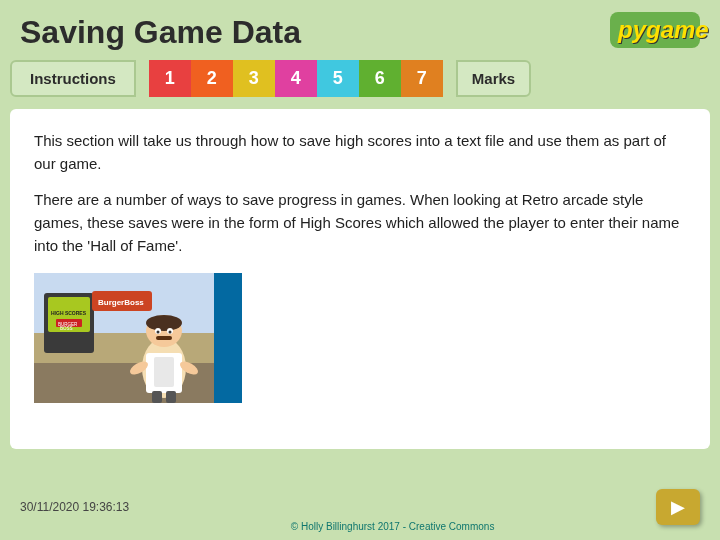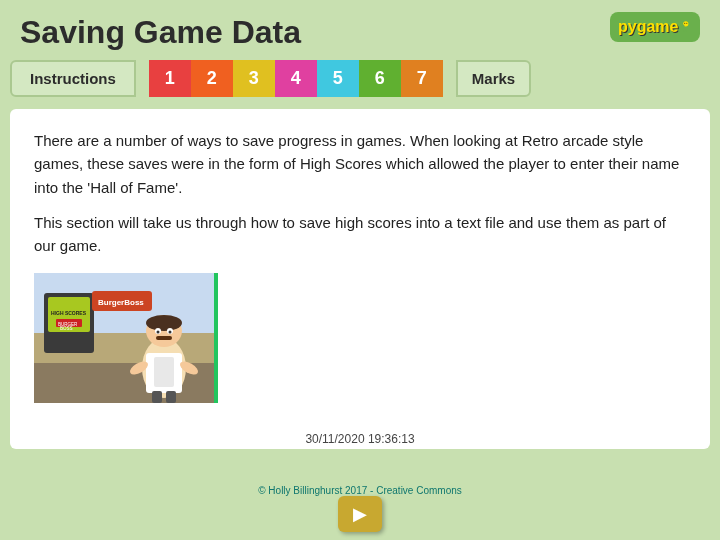--- a/index.html
+++ b/index.html
@@ -44,23 +44,24 @@
     .pygame-logo-inner {
       background: #6ab04c;
       border-radius: 8px;
       padding: 4px 8px;
       display: flex;
       align-items: center;
       gap: 2px;
     }
 
     .pygame-text {
-      font-size: 16px;
+      font-size: 24px;
       font-weight: 900;
       color: #ffe000;
+      font-style: italic;
       text-shadow: 1px 1px 0 #333;
     }
 
     
     .nav-bar {
       display: flex;
       align-items: stretch;
       margin: 0 10px;
       border-radius: 6px;
       overflow: visible;
@@ -143,21 +144,20 @@
     
     .footer {
       position: absolute;
       bottom: 8px;
       left: 0;
       right: 0;
       display: flex;
       align-items: center;
       justify-content: space-between;
       padding: 0 20px;
-      flex-direction: column;
     }
 
     .footer-date {
       font-size: 12px;
       color: #444;
     }
 
     .footer-copyright {
       font-size: 10px;
       color: #0f766e;
@@ -178,23 +178,23 @@
     }
 
     .next-button::after {
       content: '▶';
       color: white;
       font-size: 18px;
     }
 
     
     .character-scene {
-      width: 184px;
+      width: 208px;
       height: 130px;
-      background: #22c55e;
+      background: #0369a1;
       position: relative;
       overflow: hidden;
     }
   </style>
 </head>
 <body>
 
 <div class="page-container">
 
   <div class="header">
@@ -223,22 +223,22 @@
       <div class="nav-num nav-num-4">4</div>
       <div class="nav-num nav-num-5">5</div>
       <div class="nav-num nav-num-6">6</div>
       <div class="nav-num nav-num-7">7</div>
     </div>
     <div class="nav-marks">Marks</div>
   </div>
 
   <div class="content-area">
     <div class="content-text">
+      <p>This section will take us through how to save high scores into a text file and use them as part of our game.</p>
       <p>There are a number of ways to save progress in games. When looking at Retro arcade style games, these saves were in the form of High Scores which allowed the player to enter their name into the 'Hall of Fame'.</p>
-      <p>This section will take us through how to save high scores into a text file and use them as part of our game.</p>
     </div>
 
     <div class="character-scene">
       <svg width="180" height="130" viewBox="0 0 180 130">
 
         <rect width="180" height="130" fill="#c8daf0"></rect>
 
         <rect y="85" width="180" height="45" fill="#8a7a60"></rect>
 
         <rect x="0" y="60" width="180" height="30" fill="#b8a878"></rect>

